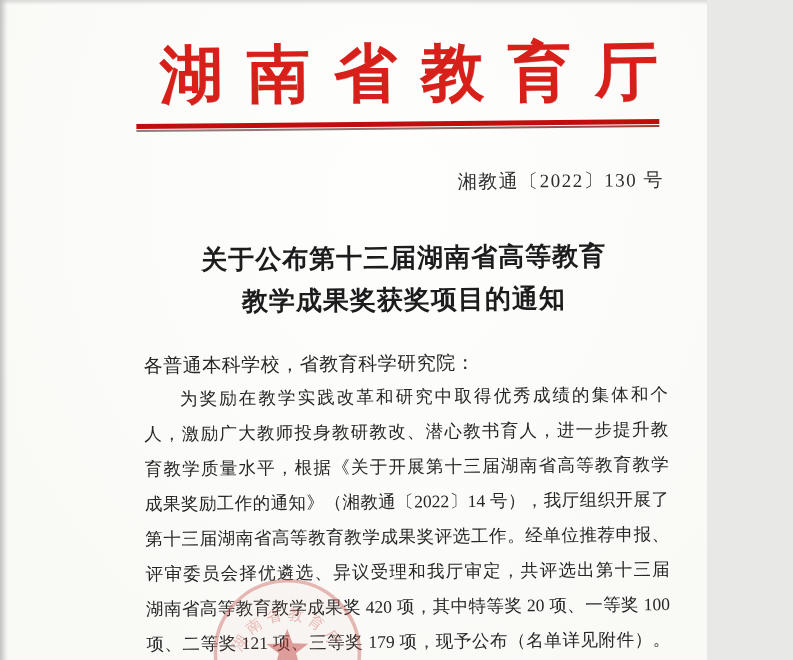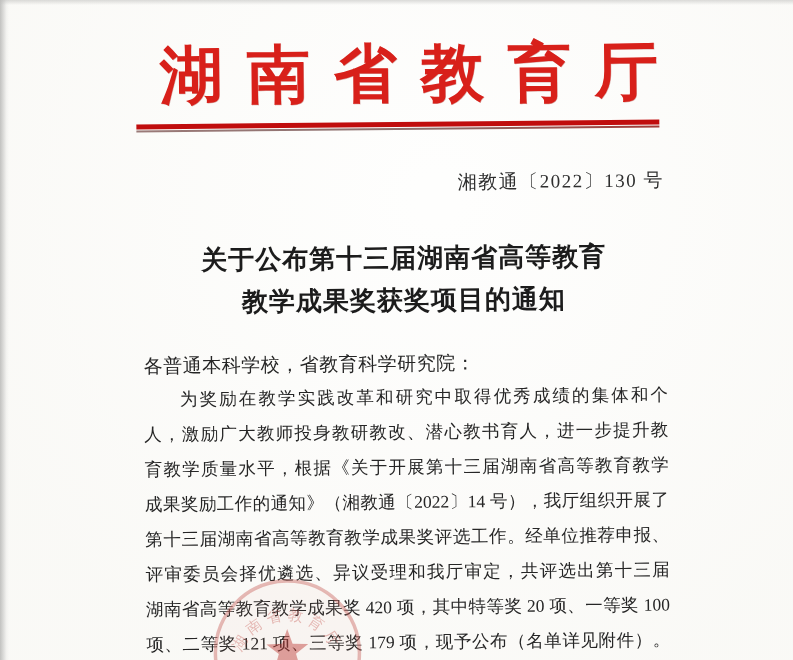--- a/index.html
+++ b/index.html
@@ -2,21 +2,21 @@
 <html><head>
 <meta charset="utf-8">
 <style>
   html, body {
     margin: 0;
     padding: 0;
     background: #e8e8e6;
   }
   .page {
     position: relative;
-    width: 793px;
+    width: 707px;
     height: 660px;
     background: #fdfdfb;
     overflow: hidden;
     font-family: "Liberation Serif", "DejaVu Serif", serif;
     color: #262626;
   }
   
   .edge-left {
     position: absolute;
     left: 0; top: 0; bottom: 0;

